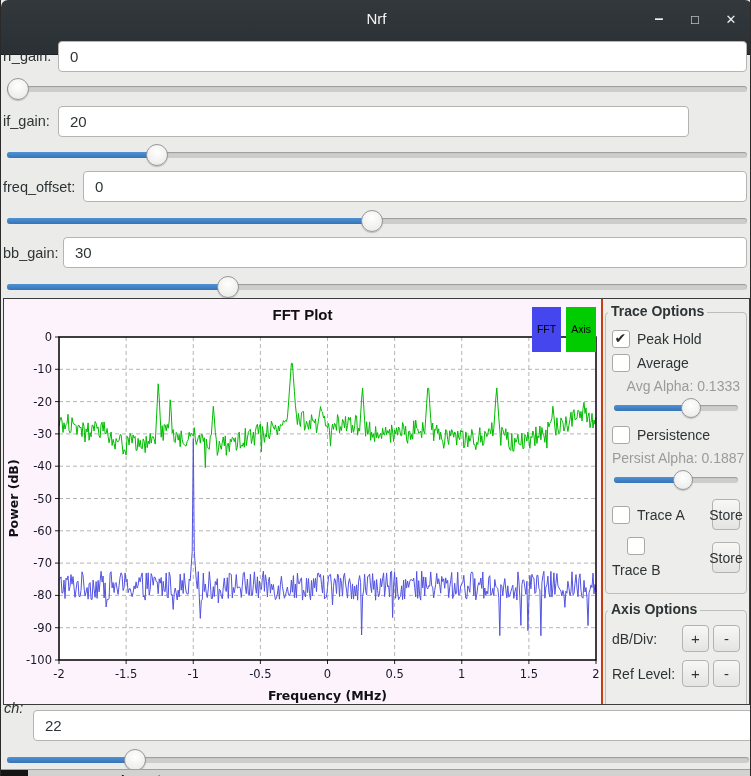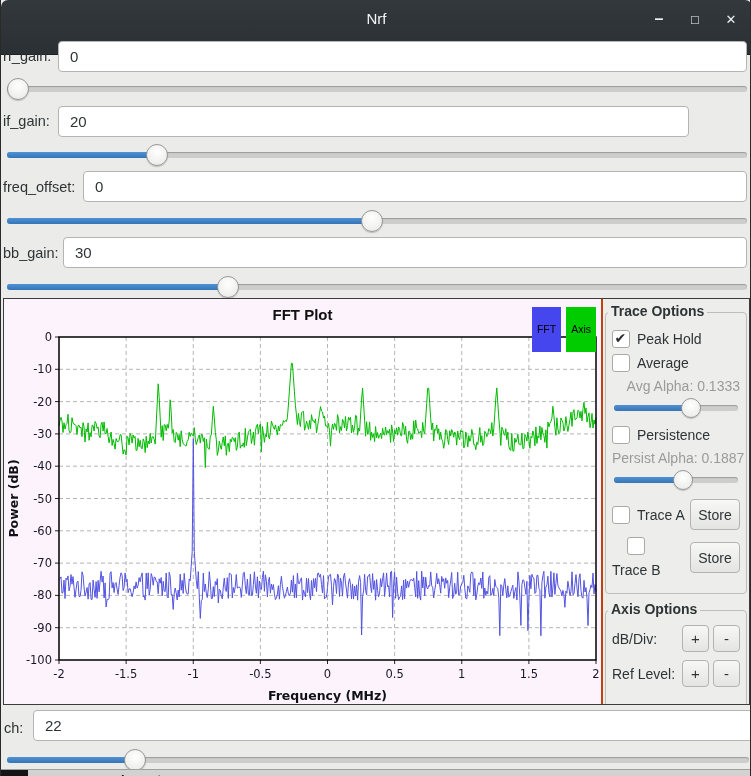--- a/index.html
+++ b/index.html
@@ -58,21 +58,21 @@
     border:1px solid #a9a9a7; border-radius:3px; flex:0 0 auto; }
   .checkbox.checked::after { content:"✔"; position:absolute; left:1.5px; top:-1px;
     font-size:14px; font-weight:bold; color:#2b2b2b; }
   .cb-label { font-size:14px; color:#2e3436; }
   .dim-label { font-size:14px; color:#9b9b99; margin:4px 0 2px 0; white-space:nowrap;text-align:right; }
   .panel-slider { position:relative; height:24px; margin:2px 2px 6px 2px; }
   .store-row { display:flex; align-items:center; justify-content:space-between; margin:7px 0; }
   .btn { display:inline-flex; align-items:center; justify-content:center;
     background:linear-gradient(#f7f7f6,#e4e4e2); border:1px solid #b3b3b1; border-radius:4px;
     color:#2e3436; font-size:14px; font-family:"Liberation Sans","DejaVu Sans",sans-serif; }
-  .btn.store { width:50px; height:31px; }
+  .btn.store { width:28px; height:31px; }
   .axis-row { display:flex; align-items:center; margin:8px 0; }
   .axis-row .ax-label { font-size:14px; color:#2e3436; flex:1; }
   .btn.sq { width:27px; height:27px; margin-left:4px; font-size:15px; }
   .btn.wide { width:100%; height:29px; margin-top:9px; }
 
   
   .bottom-strip { position:absolute; left:0; right:0; top:769px; height:7px;
     background:#d2d2d0; overflow:hidden; border-top:1px solid #9f9f9d; }
   .bottom-strip .dark-block { position:absolute; left:0; top:0; width:27px; height:7px; background:#141414; }
   .bottom-strip .bg-text { position:absolute; left:120px; top:2px; font-size:13px;
@@ -265,21 +265,21 @@
           <button class="btn sq">+</button>
           <button class="btn sq">-</button>
         </div>
 
         <button class="btn wide">Autoscale</button>
         
       </div>
     </div>
   </div>
 
-  <div class="fld-label" style="left:3px; top:720px;">ch:</div>
+  <div class="fld-label" style="left:3px; top:700px;font-style:italic;">ch:</div>
   <input class="entry" style="left: 32px; top: 710px; width: 720px;" value="22">
   <div class="hslider" style="left:6px; top:748px; width:742px;">
     <div class="groove">
         <div class="fill" style="width: 128.36px;"></div>
       </div>
       <div class="handle" style="left: 117.36px;"></div>
   </div>
 
   <div class="bottom-strip">
     <div class="dark-block"></div>

